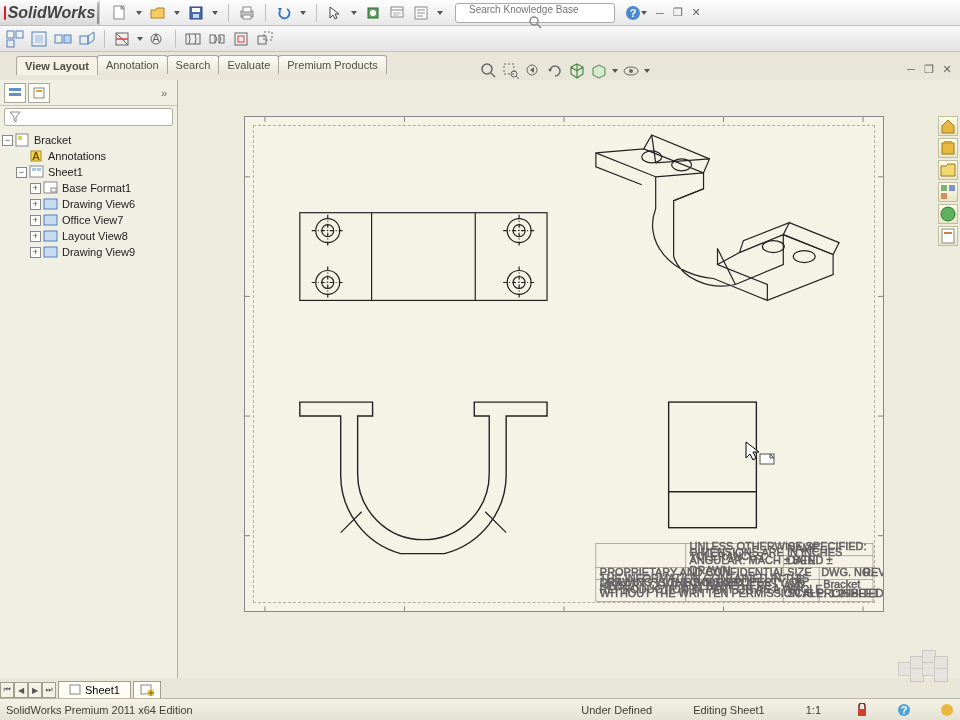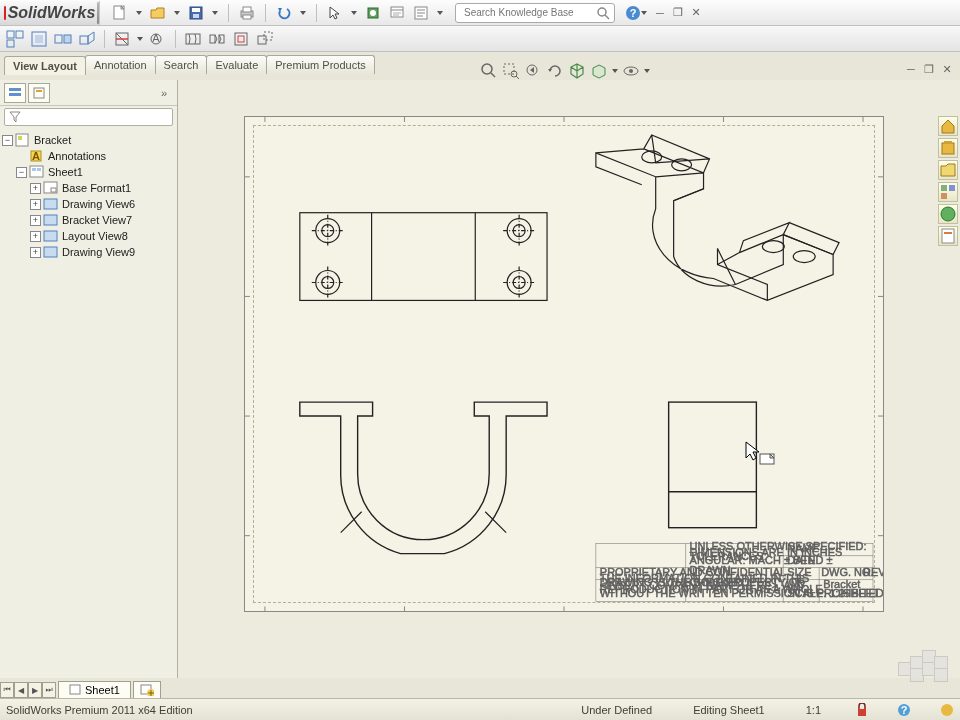--- a/index.html
+++ b/index.html
@@ -11,33 +11,33 @@
 .logo-sw { width:14px; height:14px; background:#d82020; display:inline-block; margin-right:2px; border-radius:2px;}
 .logo-text { font-size:16px; font-weight:bold; font-style:italic; color:#444;text-align:right; }
 .logo-arrow { width:14px; height:22px; margin-left:2px; background:linear-gradient(#b8b8b8,#888); border-radius:2px;}
 
 .top-icons { display:flex; align-items:center; gap:8px; padding:0 12px;}
 .tb-icon { width:16px; height:16px; display:inline-block; position:relative;}
 .tb-dd { width:6px; height:16px; display:inline-block; position:relative;}
 .tb-dd::after { content:''; position:absolute; top:6px; left:0; border-left:3px solid transparent; border-right:3px solid transparent; border-top:4px solid #555;}
 .tb-sep { width:1px; height:18px; background:#c0c0c0; margin:0 2px;}
 .doc-title { flex:1; text-align:center; color:#666; font-size:11px; }
-.search-box { width:160px; height:20px; background:#fff; border:1px solid #aaa; border-radius:3px; display:flex; align-items:center; padding:0 4px; }
+.search-box { width:160px; height:20px; background:#fff; border:1px solid #aaa; border-radius:3px; display:flex; align-items:center; padding:0 4px;flex-direction:column; }
 .search-cube { width:12px; height:12px; background:#e8a030; border-radius:1px; margin-right:4px;}
 .search-box input { border:none; outline:none; flex:1; font-size:10px; color:#888; background:transparent;}
 .search-mag { width:22px; height:16px; display:flex; align-items:center; justify-content:center;}
 .win-btns { display:flex; gap:4px; padding:0 6px;}
 .win-btn { width:14px; height:14px; color:#666; font-size:11px; display:flex; align-items:center; justify-content:center; cursor:pointer;}
 
 
 .toolbar2 { height:26px; background:linear-gradient(#f8f8f8,#e4e4e4); display:flex; align-items:center; padding:0 6px; gap:6px; border-bottom:1px solid #c0c0c0;}
 .t2-icon { width:18px; height:18px; display:inline-block;}
 
 
-.cmdtab-row { height:22px; display:flex; align-items:flex-end; padding-left:4px; background:#e8e6d8;}
+.cmdtab-row { height:22px; display:flex; align-items:flex-end; padding-left:16px; background:#e8e6d8;}
 .cmdtab { padding:3px 8px; border:1px solid #a8a8a0; background:linear-gradient(#fdfdf8,#e8e6d8); border-bottom:none; border-radius:3px 3px 0 0; margin-right:-1px; color:#505048; cursor:pointer;}
 .cmdtab.active { background:#f4f2e4; font-weight:bold; position:relative; top:1px;}
 
 
 .viewbar { position:absolute; top:62px; left:480px; display:flex; gap:4px; align-items:center;}
 .vb-icon { width:18px; height:18px;}
 
 
 .doc-ctrl { position:absolute; top:62px; right:6px; display:flex; gap:4px;}
 
@@ -392,21 +392,21 @@
           </span>
         <span class="label">Drawing View6</span>
       </div>
       <div class="tree-item ind2">
         <span class="exp">+</span>
         <span class="icon">
             <svg width="16" height="14">
               <rect x="1" y="2" width="13" height="10" fill="#c8dcf0" stroke="#5080c0"></rect>
             </svg>
           </span>
-        <span class="label">Bracket View7</span>
+        <span class="label">Office View7</span>
       </div>
       <div class="tree-item ind2">
         <span class="exp">+</span>
         <span class="icon">
             <svg width="16" height="14">
               <rect x="1" y="2" width="13" height="10" fill="#c8dcf0" stroke="#5080c0"></rect>
             </svg>
           </span>
         <span class="label">Layout View8</span>
       </div>

